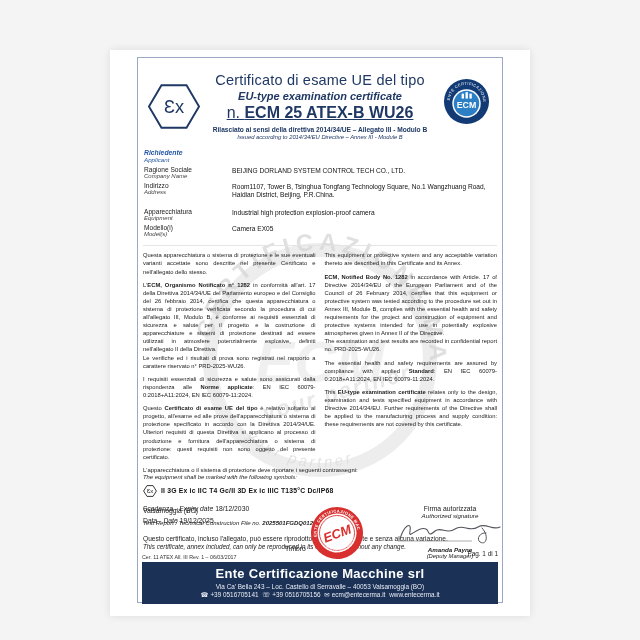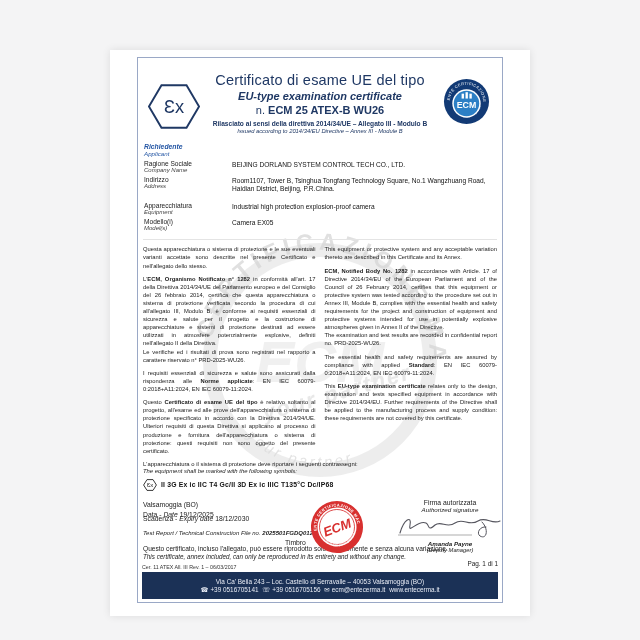--- a/index.html
+++ b/index.html
@@ -15,21 +15,21 @@
   
   .frame{position:absolute;left:27px;top:7px;width:366px;height:546px;border:1px solid #9AA8C6;
          box-sizing:border-box;display:flex;flex-direction:column;padding:10px 5px 3px;z-index:1;}
   
   .hdr{display:flex;align-items:flex-start;}
   .hexwrap{width:62px;display:flex;justify-content:center;padding-top:16px;}
   .ecmwrap{width:62px;display:flex;justify-content:center;padding-top:10px;}
   .titleblock{flex:1;text-align:center;color:#1F3864;padding-top:4px;}
   .t1{font-size:14.5px;letter-spacing:.2px;}
   .t2{font-size:11px;font-style:italic;font-weight:bold;margin-top:2px;}
-  .t3{font-size:11px;margin-top:2px;}
+  .t3{font-size:16px;margin-top:2px;text-decoration:underline;}
   .t4{font-size:6.6px;font-weight:bold;margin-top:4px;}
   .t5{font-size:5.8px;font-style:italic;margin-top:1px;}
   
   .app{margin:9px 0 8px 1px;font-size:6.6px;}
   .seclabel .it{color:#2456A4;font-weight:bold;font-style:italic;font-size:6.8px;}
   .seclabel .en{color:#2456A4;font-style:italic;font-size:6.2px;}
   .approw{display:flex;margin-top:3px;}
   .applab{width:88px;flex:none;}
   .applab .it{font-size:6.6px;color:#222;}
   .applab .en{font-size:6px;font-style:italic;color:#444;}
@@ -241,20 +241,21 @@
     </div>
 
     <div class="spacer"></div>
 
     <div class="refrow">
       <span class="ref">Cer. 11 ATEX All. III Rev. 1 – 06/03/2017</span>
       <span class="pag">Pag. 1 di 1</span>
     </div>
 
     <div class="bar">
+      <div class="bar-name">Ente Certificazione Macchine srl</div>
       <div class="bar-addr">Via  Ca' Bella 243 – Loc. Castello di Serravalle – 40053 Valsamoggia (BO)</div>
       <div class="bar-contacts">
         <span>☎</span><span>+39 0516705141</span>
         <span>☏</span><span>+39 0516705156</span>
         <span>✉</span><span>ecm@entecerma.it</span>
         <span>www.entecerma.it</span>
       </div>
     </div>
 
   </div>

